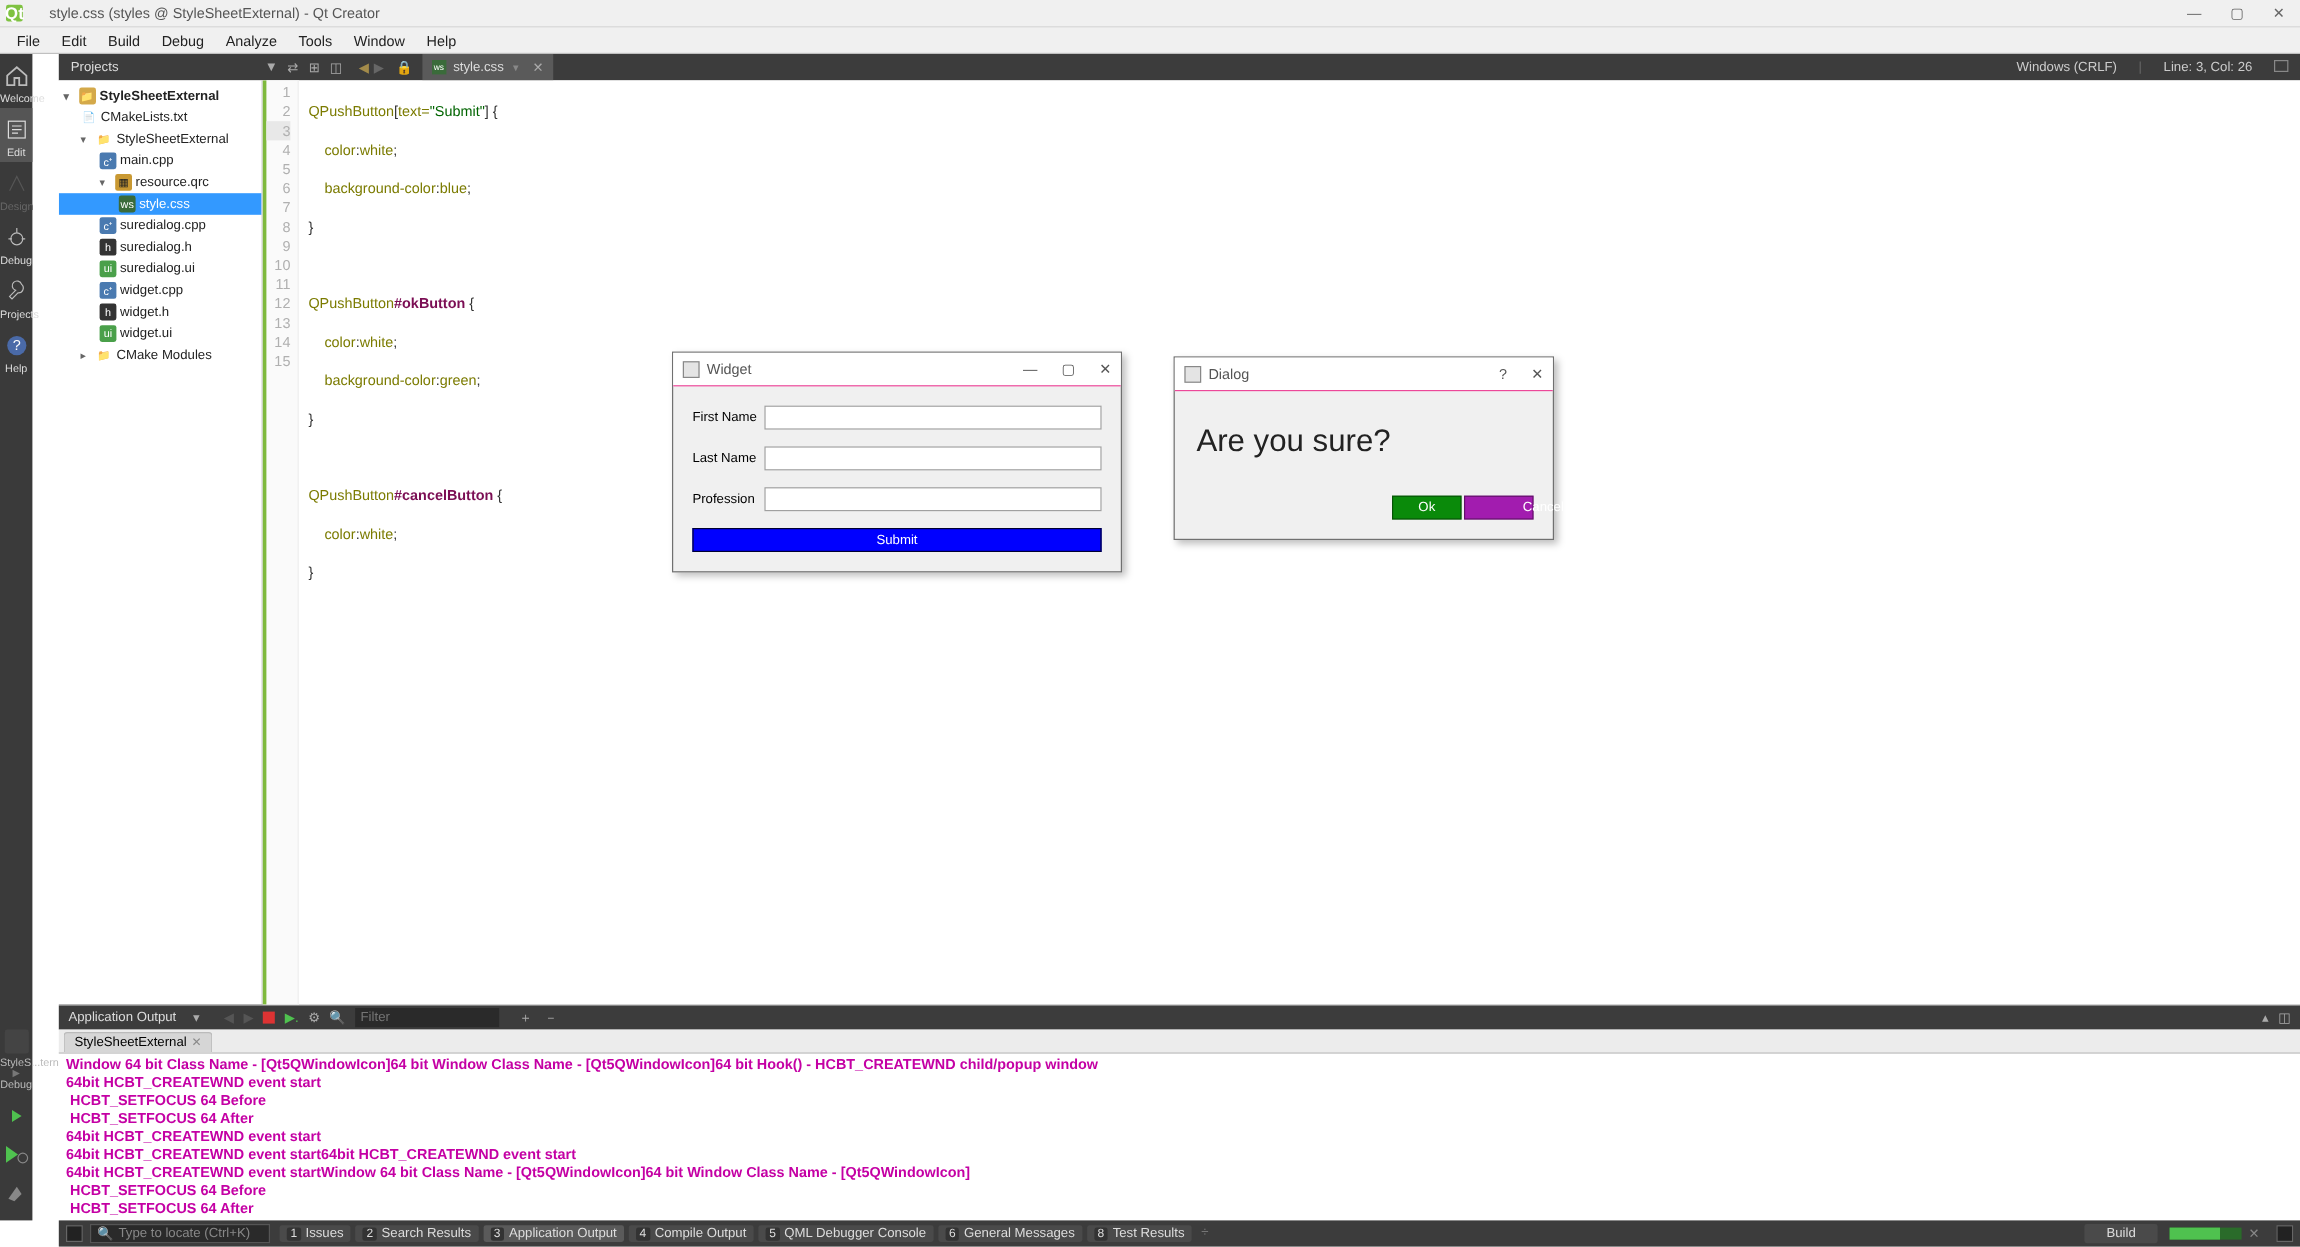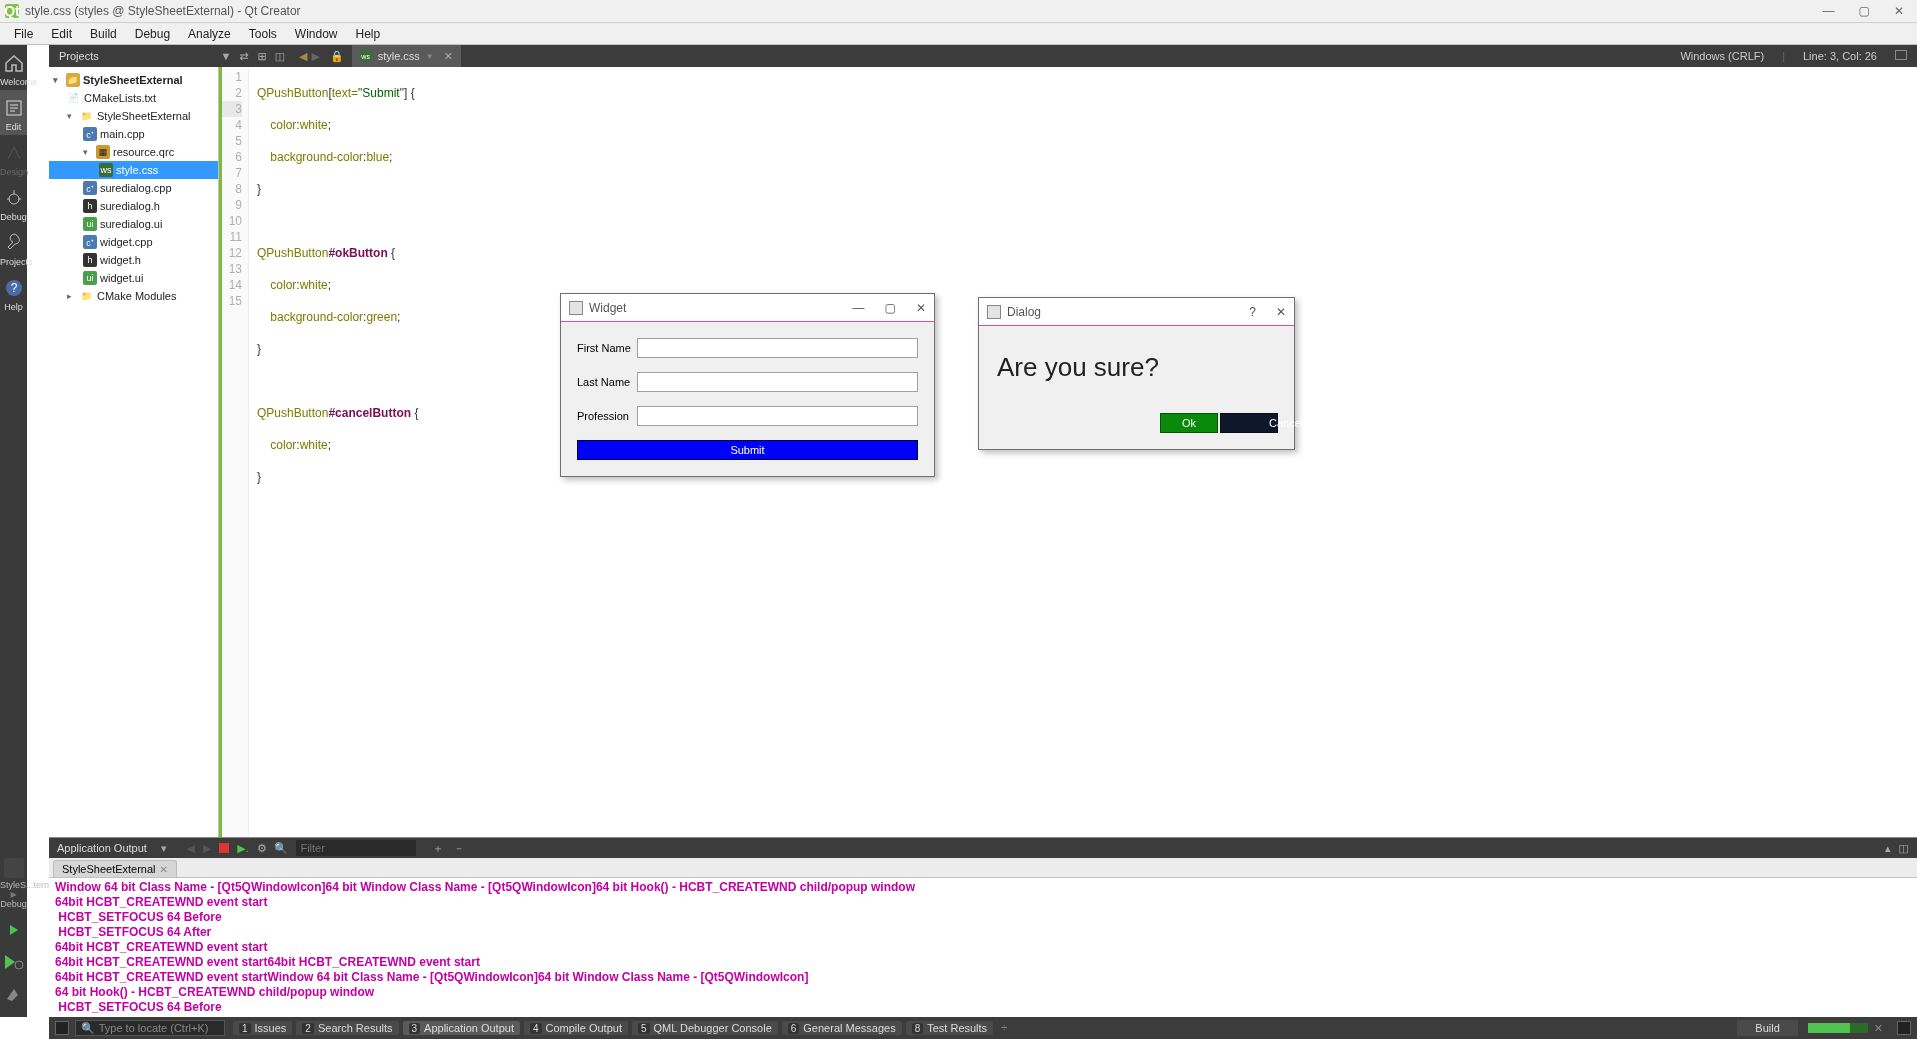--- a/index.html
+++ b/index.html
@@ -1,21 +1,21 @@
 <!DOCTYPE html>
 <html><head>
 <meta charset="utf-8">
 <style>
 * { box-sizing: border-box; margin: 0; padding: 0; font-family: "Segoe UI", Tahoma, sans-serif; }
 body { background: #fff; overflow: hidden; width: 1917px; height: 1039px; position: relative; font-size: 12px; }
 
 
 .titlebar { height: 23px; background: #f0f0f0; display: flex; align-items: center; padding: 0 5px; border-bottom: 1px solid #d0d0d0; }
 .titlebar .qt-icon { width: 14px; height: 14px; background: #7fc241; display: inline-flex; align-items: center; justify-content: center; color: #fff; font-size: 14px; font-weight: bold; margin-right: 6px; border-radius: 2px;}
-.titlebar .title { color: #555; font-size: 12px; }
+.titlebar .title { color: #555; font-size: 12px; margin-left: 16px; }
 .titlebar .win-controls { margin-left: auto; display: flex; gap: 24px; padding-right: 8px; color: #666; }
 
 
 .menubar { height: 22px; background: #f0f0f0; display: flex; align-items: center; padding: 0 6px; gap: 2px; border-bottom: 1px solid #c0c0c0; font-size: 12px; }
 .menubar .menu-item { padding: 2px 8px; color: #222; }
 
 
 .modebar { position: absolute; left: 0; top: 45px; bottom: 22px; width: 27px; background: #3a3a3a; display: flex; flex-direction: column; align-items: center; color: #ddd; }
 .mode-item { width: 100%; padding: 6px 0 3px 0; text-align: center; font-size: 9px; cursor: pointer; }
 .mode-item.active { background: #555; }
@@ -87,21 +87,21 @@
 .popup-titlebar .pt-icon { width:14px; height:14px; border:1px solid #888; margin-right:6px; background:#e4e4e4;}
 .popup-titlebar .pt-controls { margin-left:auto; display:flex; gap:20px; color:#555;}
 .popup-body { padding: 16px; }
 .form-row { display:flex; align-items:center; margin-bottom:14px; }
 .form-row label { width:60px; font-size:11px; }
 .form-row input { flex:1; height:20px; border:1px solid #a0a0a0; background:#fff; padding:0 4px; font-size:11px;}
 .submit-btn { width:100%; height:20px; background:#0000ff; color:#fff; border:1px solid #003; font-size:11px; cursor:pointer;}
 .dialog-msg { font-size:26px; color:#222; padding:18px 6px 30px 6px;}
 .dialog-buttons { display:flex; justify-content:flex-end; gap:2px; padding:0 4px 6px 0;}
 .dbtn { width:58px; height:20px; color:#fff; border:1px solid rgba(0,0,0,0.4); font-size:11px; cursor:pointer;}
-.dbtn.ok{ background:#0a8a0a;} .dbtn.cancel{ background:#0f172a;padding-left:48px;}
+.dbtn.ok{ background:#0a8a0a;} .dbtn.cancel{ background:#a21caf;padding-left:48px;}
 
 .red-stop{width:10px;height:10px;background:#d33;display:inline-block;}
 .green-tri{width:0;height:0;border-left:8px solid #4fc24f;border-top:5px solid transparent;border-bottom:5px solid transparent;display:inline-block;}
 </style>
 </head>
 <body>
 
 <div class="titlebar">
   <span class="qt-icon">Qt</span>
   <span class="title">style.css (styles @ StyleSheetExternal) - Qt Creator</span>
@@ -357,21 +357,20 @@
       </div>
     </div>
     <div class="output-body">
       <div class="line">Window 64 bit Class Name - [Qt5QWindowIcon]64 bit Window Class Name - [Qt5QWindowIcon]64 bit Hook() - HCBT_CREATEWND child/popup window</div>
       <div class="line">64bit HCBT_CREATEWND event start</div>
       <div class="line"> HCBT_SETFOCUS 64 Before</div>
       <div class="line"> HCBT_SETFOCUS 64 After</div>
       <div class="line">64bit HCBT_CREATEWND event start</div>
       <div class="line">64bit HCBT_CREATEWND event start64bit HCBT_CREATEWND event start</div>
       <div class="line">64bit HCBT_CREATEWND event startWindow 64 bit Class Name - [Qt5QWindowIcon]64 bit Window Class Name - [Qt5QWindowIcon]</div>
-      <div class="line">64 bit Hook() - HCBT_CREATEWND child/popup window</div>
       <div class="line"> HCBT_SETFOCUS 64 Before</div>
       <div class="line"> HCBT_SETFOCUS 64 After</div>
     </div>
   </div>
 </div>
 
 <div class="statusbar">
   <div class="sb-square"></div>
   <div class="locator">
     <span>🔍</span>

